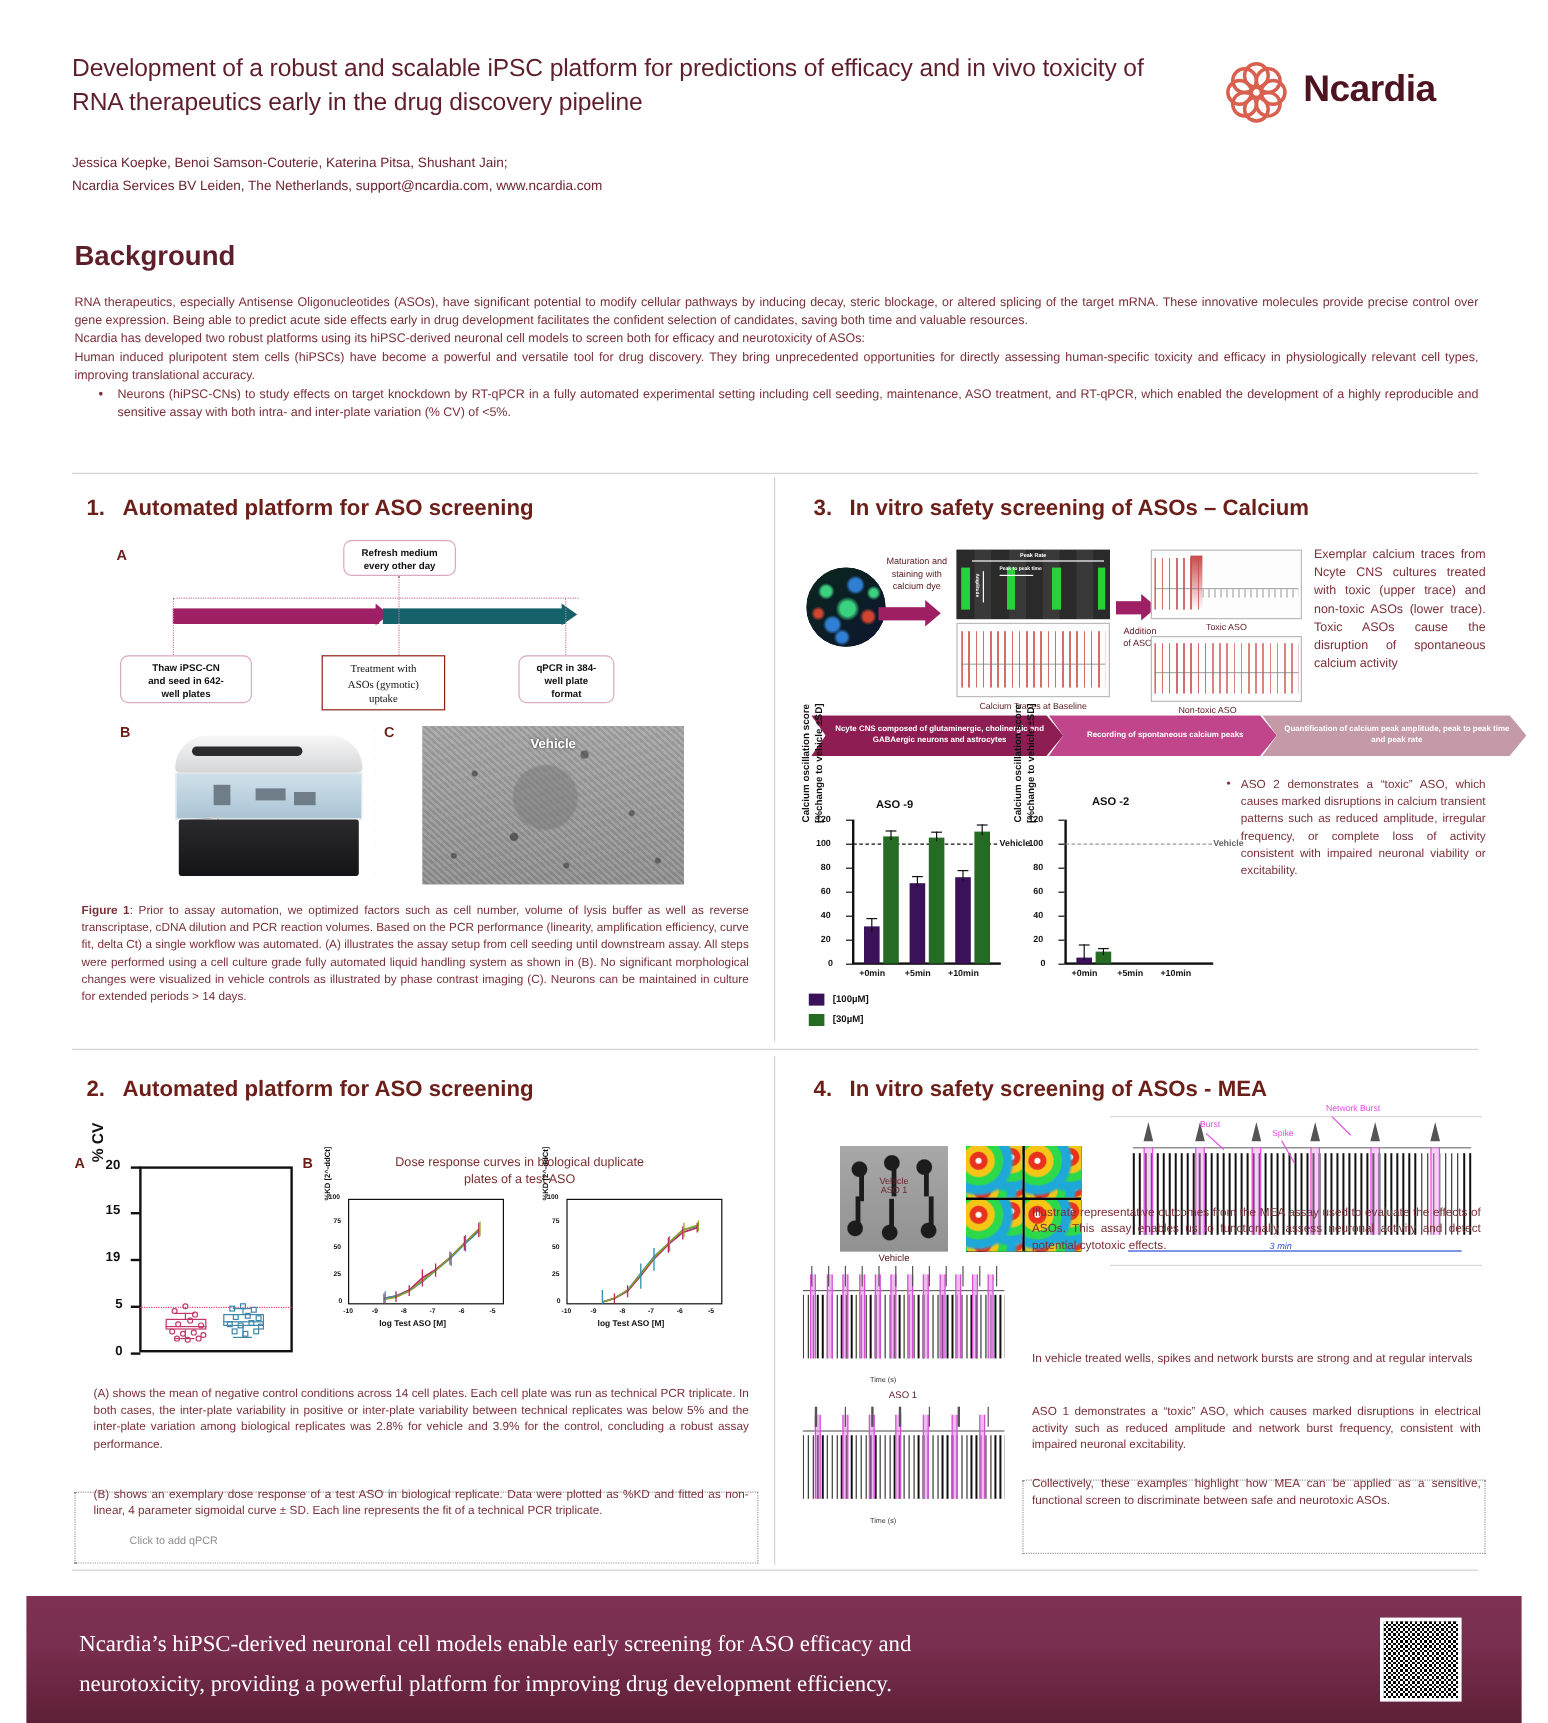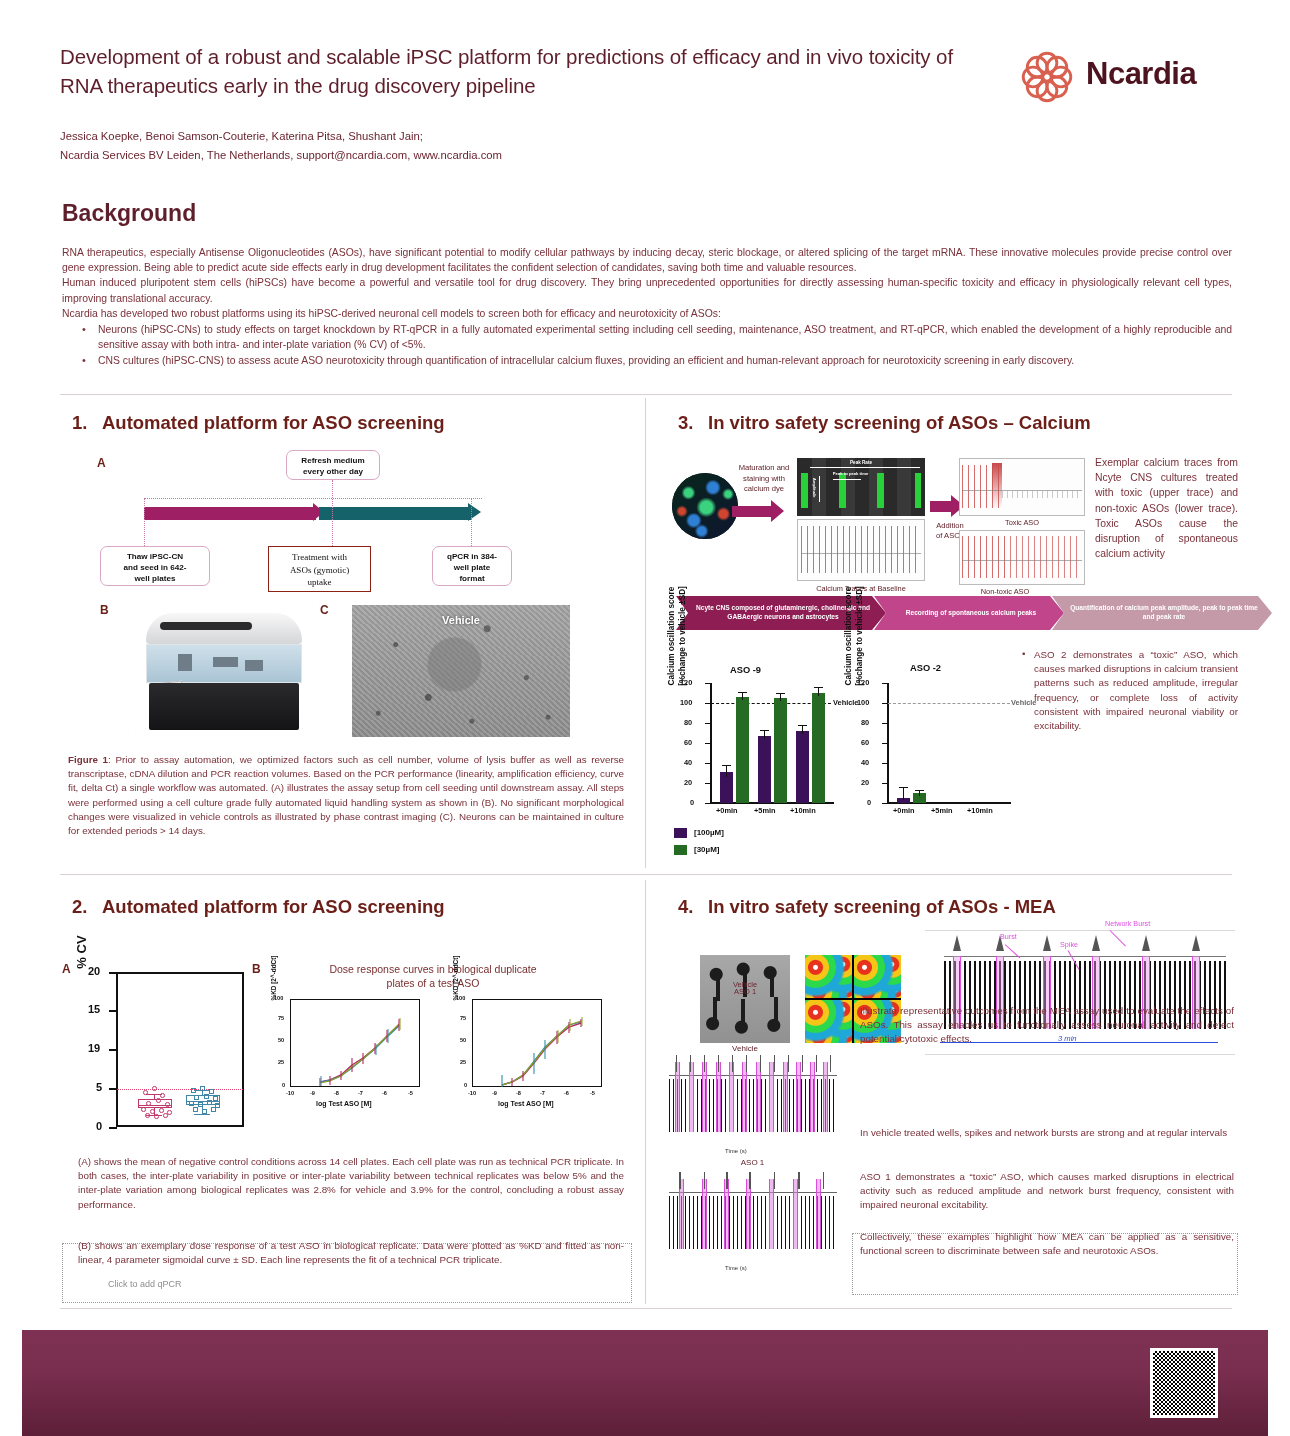--- a/index.html
+++ b/index.html
@@ -320,25 +320,24 @@
       </g>
     </svg>
     <div class="logo-text">Ncardia</div>
   </div>
 </div>
 
 <div class="bg-sec">
   <div class="sec-h1">Background</div>
   <div class="bg-body">
     <p>RNA therapeutics, especially Antisense Oligonucleotides (ASOs), have significant potential to modify cellular pathways by inducing decay, steric blockage, or altered splicing of the target mRNA. These innovative molecules provide precise control over gene expression. Being able to predict acute side effects early in drug development facilitates the confident selection of candidates, saving both time and valuable resources.</p>
+    <p>Ncardia has developed two robust platforms using its hiPSC-derived neuronal cell models to screen both for efficacy and neurotoxicity of ASOs:</p>
     <p>Human induced pluripotent stem cells (hiPSCs) have become a powerful and versatile tool for drug discovery. They bring unprecedented opportunities for directly assessing human-specific toxicity and efficacy in physiologically relevant cell types, improving translational accuracy.</p>
-    <p>Ncardia has developed two robust platforms using its hiPSC-derived neuronal cell models to screen both for efficacy and neurotoxicity of ASOs:</p>
     <ul class="bg-list">
       <li>Neurons (hiPSC-CNs) to study effects on target knockdown by RT-qPCR in a fully automated experimental setting including cell seeding, maintenance, ASO treatment, and RT-qPCR, which enabled the development of a highly reproducible and sensitive assay with both intra- and inter-plate variation (% CV) of &lt;5%.</li>
-      <li>CNS cultures (hiPSC-CNS) to assess acute ASO neurotoxicity through quantification of intracellular calcium fluxes, providing an efficient and human-relevant approach for neurotoxicity screening in early discovery.</li>
     </ul>
   </div>
 </div>
 
 <div class="hr" style="left:60px; top:394px; width:1172px;"></div>
 <div class="hr" style="left:60px; top:874px; width:1172px;"></div>
 <div class="hr" style="left:60px; top:1308px; width:1172px;"></div>
 <div class="vr" style="left:645px; top:398px; height:470px;"></div>
 <div class="vr" style="left:645px; top:880px; height:424px;"></div>
 
@@ -452,21 +451,21 @@
     <div class="flat"></div>
     <div class="base"></div>
 </div>
 <div style="position:absolute; left:959px; top:518px; width:126px; text-align:center; font-size:7.4px; color:#5e2128;">Toxic ASO</div>
 
 <div class="img-red-trace" style="left:959px; top:530px; width:126px; height:55px;">
   <div class="rt" style="right:62%;"></div>
   <div class="rt" style="left:40%; right:2%; opacity:.85;"></div>
   <div class="base"></div>
 </div>
-<div style="position:absolute; left:942px; top:587px; width:126px; text-align:center; font-size:7.4px; color:#5e2128;">Non-toxic ASO</div>
+<div style="position:absolute; left:982px; top:587px; width:126px; font-size:7.4px; color:#5e2128;">Non-toxic ASO</div>
 
 <div style="position:absolute; left:1095px; top:455px; width:143px; font-size:10.4px; line-height:15.2px; color:#7a3038; text-align:justify;">Exemplar calcium traces from Ncyte CNS cultures treated with toxic (upper trace) and non-toxic ASOs (lower trace). Toxic ASOs cause the disruption of spontaneous calcium activity</div>
 
 <div class="chev-bar" style="left:676px; top:596px; width:560px;">
   <div class="chev c1" style="left:0; width:210px;">Ncyte CNS composed of glutaminergic, cholinergic and GABAergic neurons and astrocytes</div>
   <div class="chev c2" style="left:198px; width:190px;">Recording of spontaneous calcium peaks</div>
   <div class="chev c3" style="left:376px; width:220px;">Quantification of calcium peak amplitude, peak to peak time and peak rate</div>
 </div>
 
 <div class="plot" style="left:668px; top:645px; width:175px; height:190px;">
@@ -826,16 +825,20 @@
 </div>
 <div class="raster-xlbl" style="left:725px; top:1265px;">Time (s)</div>
 
 <div class="cap" style="left:860px; top:1004px; width:374px;">Illustrate representative outcomes from the MEA assay used to evaluate the effects of ASOs. This assay enables us to functionally assess neuronal activity and detect potential cytotoxic effects.</div>
 <div class="cap" style="left:860px; top:1126px; width:374px;">In vehicle treated wells, spikes and network bursts are strong and at regular intervals</div>
 <div class="cap" style="left:860px; top:1170px; width:374px;">ASO 1 demonstrates a “toxic” ASO, which causes marked disruptions in electrical activity such as reduced amplitude and network burst frequency, consistent with impaired neuronal excitability.</div>
 <div class="ph-box" style="left:852px; top:1233px; width:386px; height:62px;"></div>
 <div class="cap" style="left:860px; top:1230px; width:374px;">Collectively, these examples highlight how MEA can be applied as a sensitive, functional screen to discriminate between safe and neurotoxic ASOs.</div>
 
 <div class="footer">
+  <div class="footer-txt">
+    <div>Ncardia’s hiPSC-derived neuronal cell models enable early screening for ASO efficacy and</div>
+    <div>neurotoxicity, providing a powerful platform for improving drug development efficiency.</div>
+  </div>
   <div class="qr">
       <div class="m"></div>
     </div>
 </div>
 
 </body></html>

